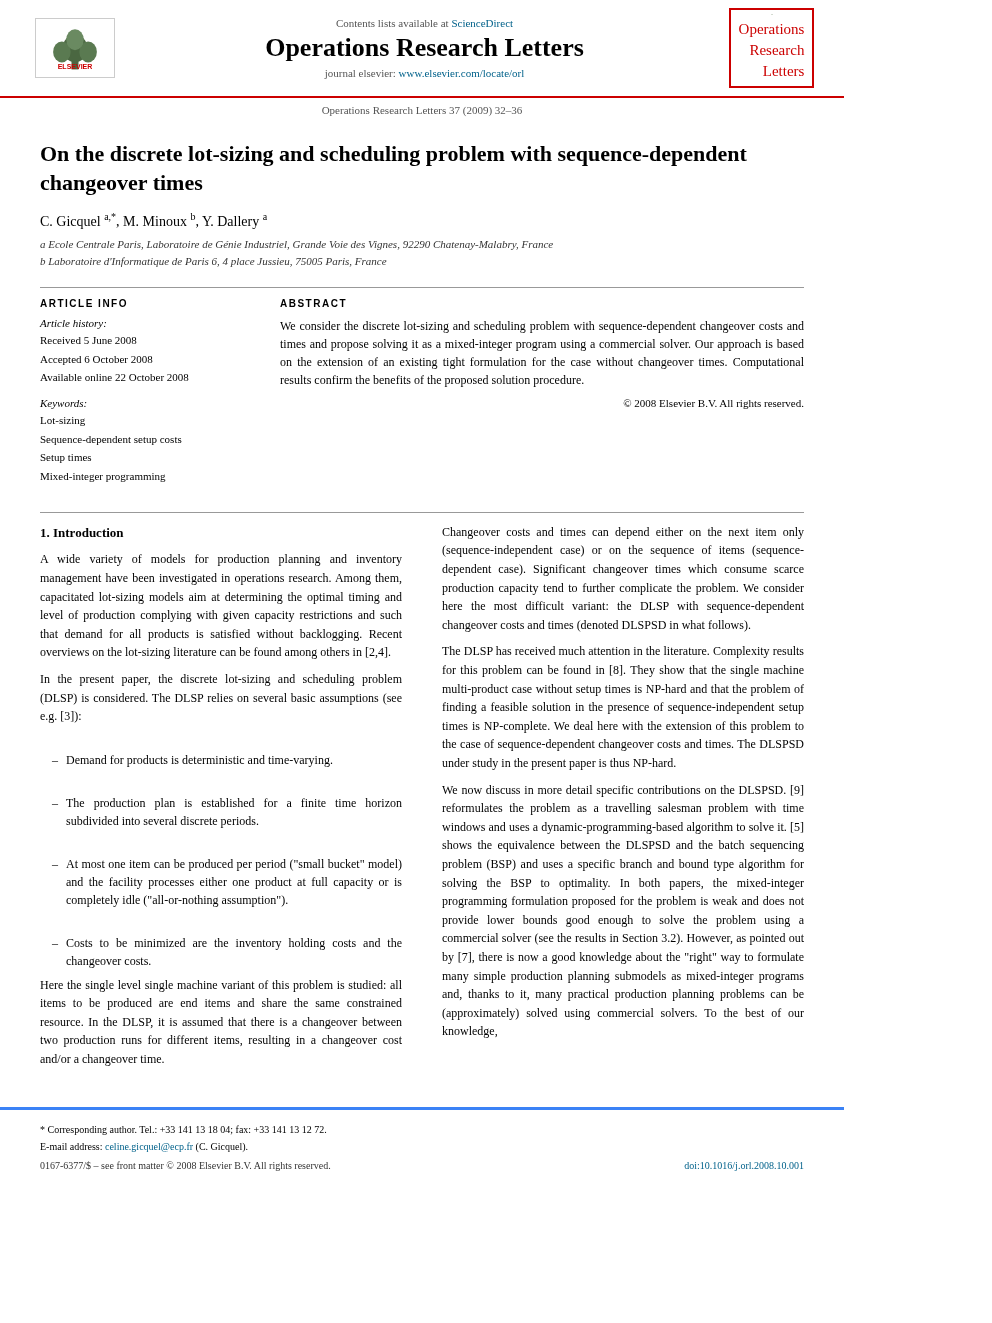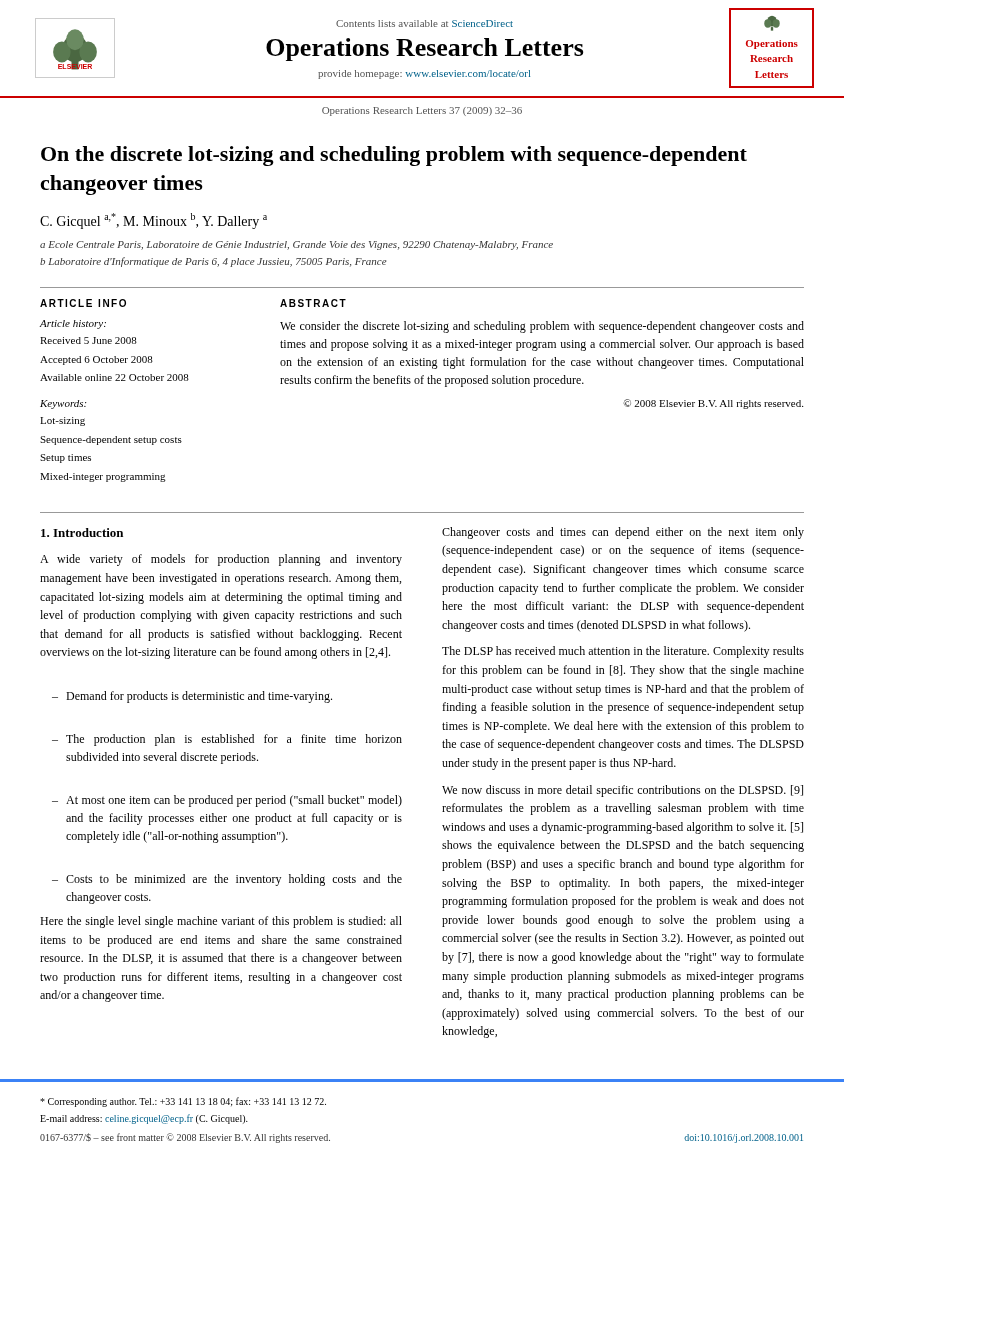--- a/index.html
+++ b/index.html
@@ -289,34 +289,34 @@
       </div>
     </div>
 
     <div class="header-center">
       <div class="sciencedirect-line">
         <span>Contents lists available at</span>
         <a class="sciencedirect-link">ScienceDirect</a>
       </div>
       <div class="journal-title-header">Operations Research Letters</div>
       <div class="journal-homepage">
-        <span>provide homepage:</span>
+        <span>journal elsevier:</span>
         <a style="color:#00618a;text-decoration:none;">www.elsevier.com/locate/orl</a>
       </div>
     </div>
 
     <div class="journal-logo-box">
       <svg class="journal-logo-icon" viewBox="0 0 30 30" xmlns="http://www.w3.org/2000/svg">
         <ellipse cx="15" cy="12" rx="8" ry="9" fill="#4a6741"></ellipse>
         <ellipse cx="8" cy="16" rx="6" ry="7" fill="#5a7a51"></ellipse>
         <ellipse cx="22" cy="16" rx="6" ry="7" fill="#5a7a51"></ellipse>
         <rect x="13" y="22" width="4" height="6" fill="#4a6741"></rect>
       </svg>
       <div class="journal-logo-text">
-        <span style="white-space:pre-line;font-size:11px;font-weight:bold;color:#c00;text-align:center;line-height:1.4;display:block;">Operations
+        <span style="white-space:pre-line;font-size:15px;font-weight:normal;color:#c00;text-align:right;line-height:1.4;display:block;">Operations
 Research
 Letters</span>
       </div>
     </div>
   </div>
 
   <div style="text-align:center;padding:6px 20px 4px;font-size:11px;color:#555;">
     <span>Operations Research Letters 37 (2009) 32–36</span>
   </div>
 
@@ -370,20 +370,21 @@
 
     <hr class="divider">
 
     <div class="body-columns">
 
       <div class="body-col">
         <div class="section-heading">1. Introduction</div>
 
         <p class="body-paragraph">A wide variety of models for production planning and inventory management have been investigated in operations research. Among them, capacitated lot-sizing models aim at determining the optimal timing and level of production complying with given capacity restrictions and such that demand for all products is satisfied without backlogging. Recent overviews on the lot-sizing literature can be found among others in [2,4].</p>
 
+        <p class="body-paragraph">In the present paper, the discrete lot-sizing and scheduling problem (DLSP) is considered. The DLSP relies on several basic assumptions (see e.g. [3]):</p>
 
         <ul class="bullet-list">
           <li>Demand for products is deterministic and time-varying.</li>
           <li>The production plan is established for a finite time horizon subdivided into several discrete periods.</li>
           <li>At most one item can be produced per period ("small bucket" model) and the facility processes either one product at full capacity or is completely idle ("all-or-nothing assumption").</li>
           <li>Costs to be minimized are the inventory holding costs and the changeover costs.</li>
         </ul>
 
         <p class="body-paragraph">Here the single level single machine variant of this problem is studied: all items to be produced are end items and share the same constrained resource. In the DLSP, it is assumed that there is a changeover between two production runs for different items, resulting in a changeover cost and/or a changeover time.</p>
       </div>

